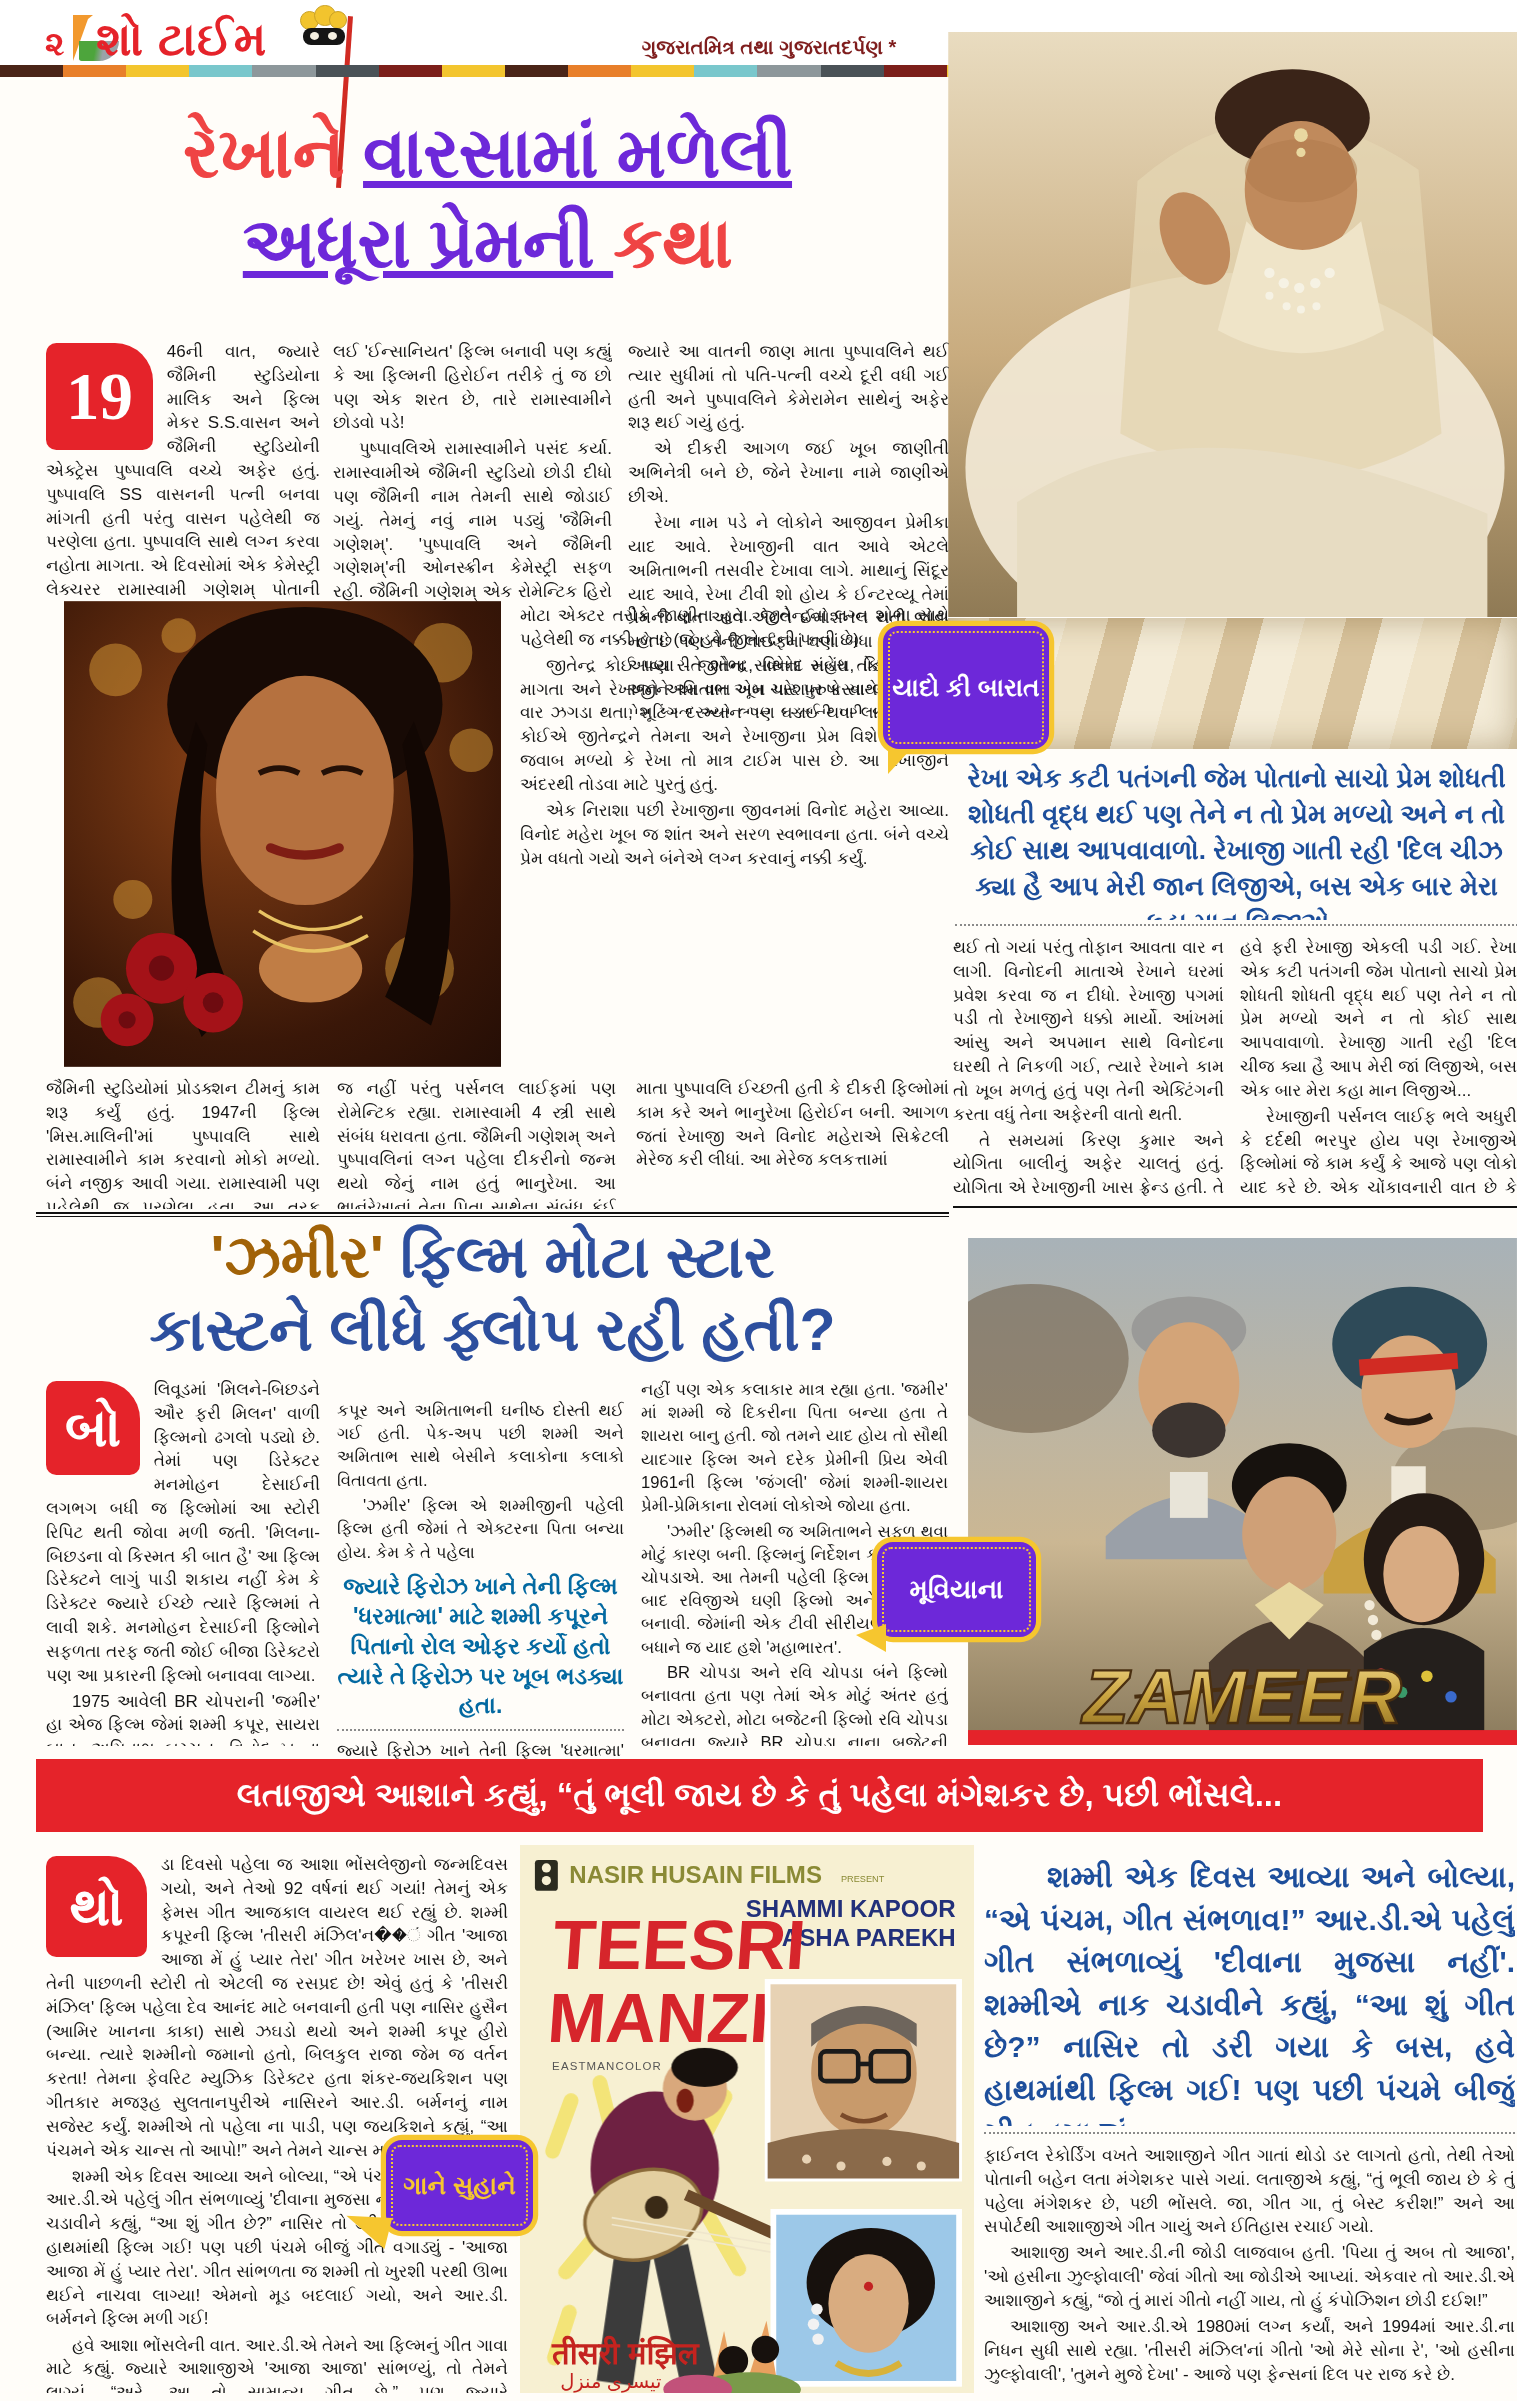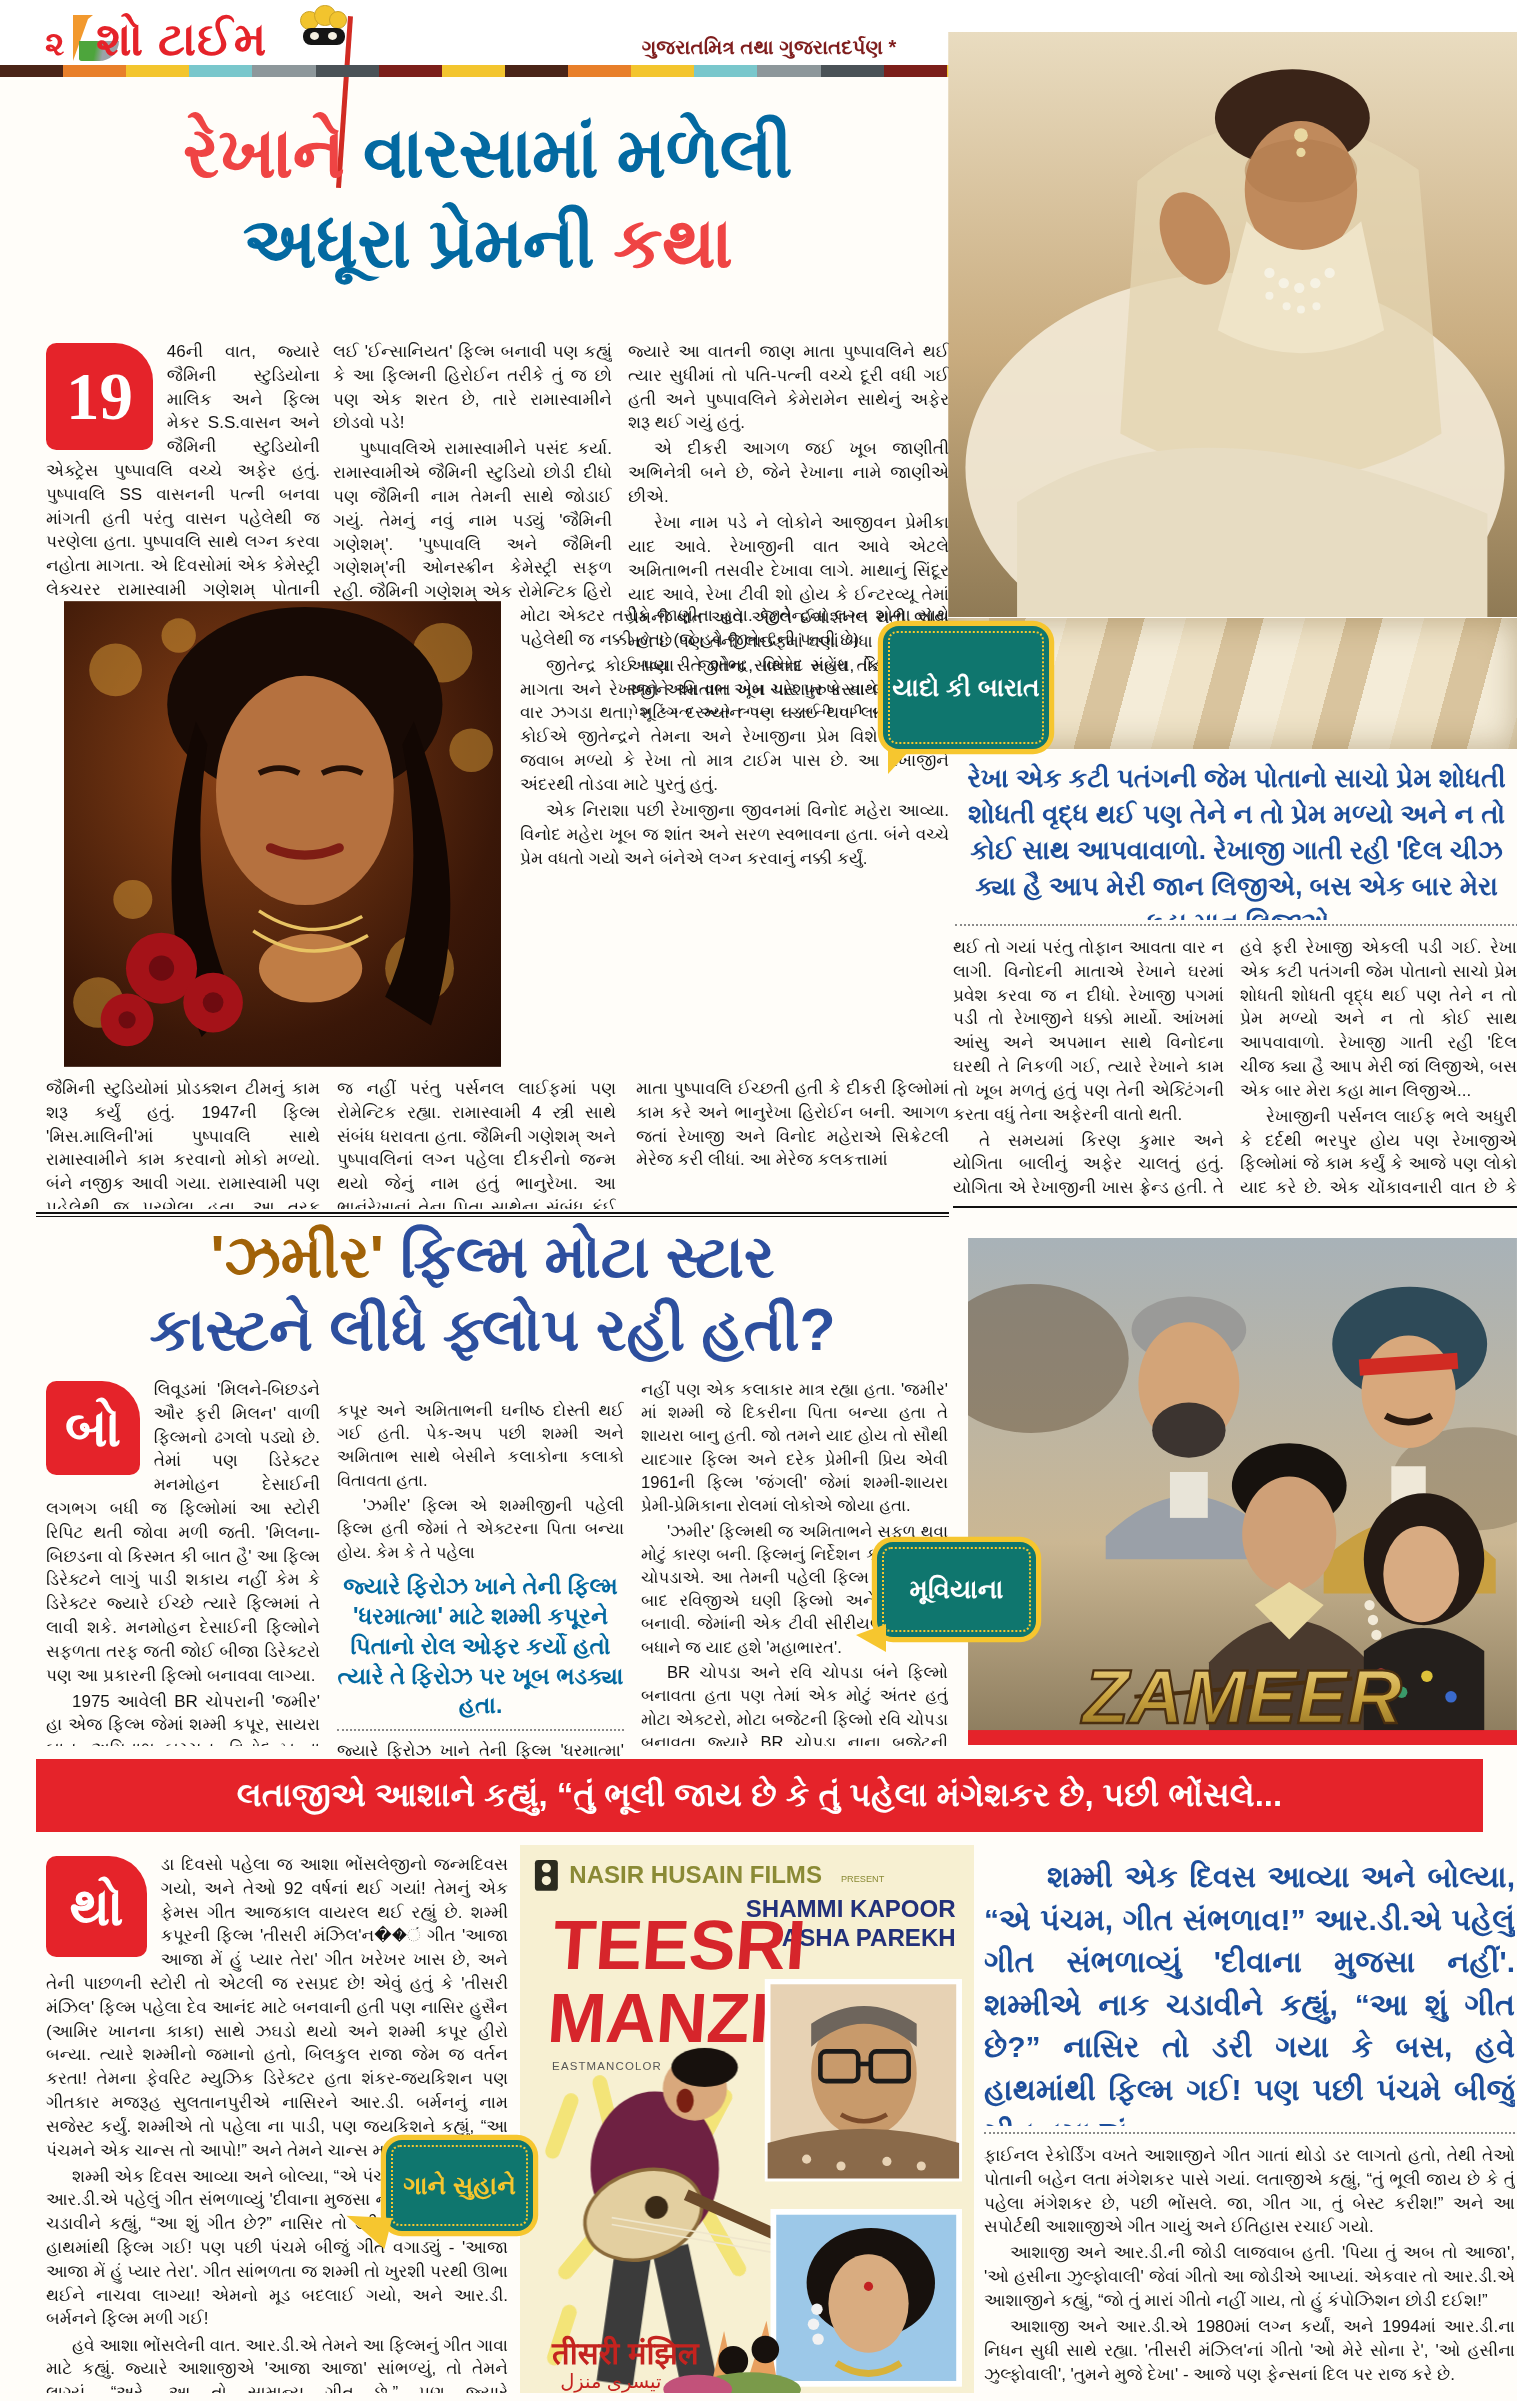--- a/index.html
+++ b/index.html
@@ -30,21 +30,21 @@
   #photo-rekha-main{left:948px;top:32px;width:570px;height:585px;}
   #photo-rekha-closeup{left:64px;top:601px;width:437px;height:466px;}
   #photo-fabric{left:948px;top:618px;width:570px;height:131px;
     background:repeating-linear-gradient(105deg,#efe3c8 0 40px,#d9c49e 40px 75px,#f4ecd8 75px 115px);
     box-shadow:inset 0 0 34px rgba(120,90,40,.45);}
 
   
   #a1-headline{position:absolute;left:40px;top:109px;width:895px;height:221px;text-align:center;
     font-weight:bold;line-height:1.28;letter-spacing:-0.6px;}
   #a1-headline .l{font-size:70px;white-space:nowrap;}
-  .maroon{color:#ef4444;} .orange{color:#0369a1;}
+  .maroon{color:#ef4444;} .orange{color:#6d28d9;text-decoration:underline;}
 
   
   .col{position:absolute;text-align:justify;font-size:17px;line-height:1.40;overflow:hidden;color:#141414;}
   .col p{margin:0 0 2.3px 0;text-indent:26px;}
   .col p.nofirst{text-indent:0;}
   .dropbox{float:left;background:#e5232a;color:#fff;font-weight:bold;display:flex;align-items:center;justify-content:center;
     border-radius:10.3px 38px 10.3px 10.3px;margin:3.4px 13.8px 3.4px 0;font-family:Liberation Serif, serif;}
   #badge19{width:107px;height:107px;font-size:67px;}
   #drop-bo,#drop-tho{width:94px;height:94px;font-size:53px;}
   #drop-tho{width:101px;height:101px;}
@@ -64,21 +64,21 @@
     font-size:26px;line-height:1.38;text-align:center;overflow:hidden;}
   .dotted{position:absolute;border-top:2.9px dotted #8a8a8a;}
   #a1-qline{left:955px;top:924px;width:563px;}
 
   
   .rule{position:absolute;background:#111;}
   #rule-right{left:953px;top:1206px;width:564px;height:2.3px;}
   #rule-left{left:36px;top:1212px;width:913px;height:5.2px;background:transparent;border-top:2.3px solid #111;border-bottom:1.7px solid #111;}
 
   
-  .bubble{position:absolute;background:#0f766e;border-radius:16px;box-shadow:0 0 0 5.2px #f6c62f;
+  .bubble{position:absolute;background:#6d28d9;border-radius:16px;box-shadow:0 0 0 5.2px #f6c62f;
     display:flex;align-items:center;justify-content:center;text-align:center;
     color:#ffffff;font-weight:bold;z-index:6;}
   .bubble .inner{outline:2.3px dotted #f6c62f;outline-offset:-7.5px;position:absolute;inset:0;border-radius:13.8px;}
   .tail{position:absolute;width:0;height:0;z-index:6;}
   #badge-yado{left:883px;top:626px;width:166px;height:123px;font-size:25px;line-height:1.35;}
   #badge-yado-tail{left:888px;top:749px;border-left:23px solid #f6c62f;border-bottom:25px solid transparent;border-top:0 solid transparent;}
   #badge-movie{left:877px;top:1542px;width:159px;height:95px;font-size:26px;}
   #badge-movie-tail{left:856px;top:1624px;border-right:30px solid #f6c62f;border-top:11.5px solid transparent;border-bottom:17px solid transparent;}
   #badge-gane{left:386px;top:2140px;width:147px;height:91px;font-size:25px;color:#f6c62f;justify-content:center;}
   #badge-gane-tail{left:344px;top:2212px;border-right:45px solid #f6c62f;border-top:9.2px solid transparent;border-bottom:23px solid transparent;transform:rotate(14deg);}

